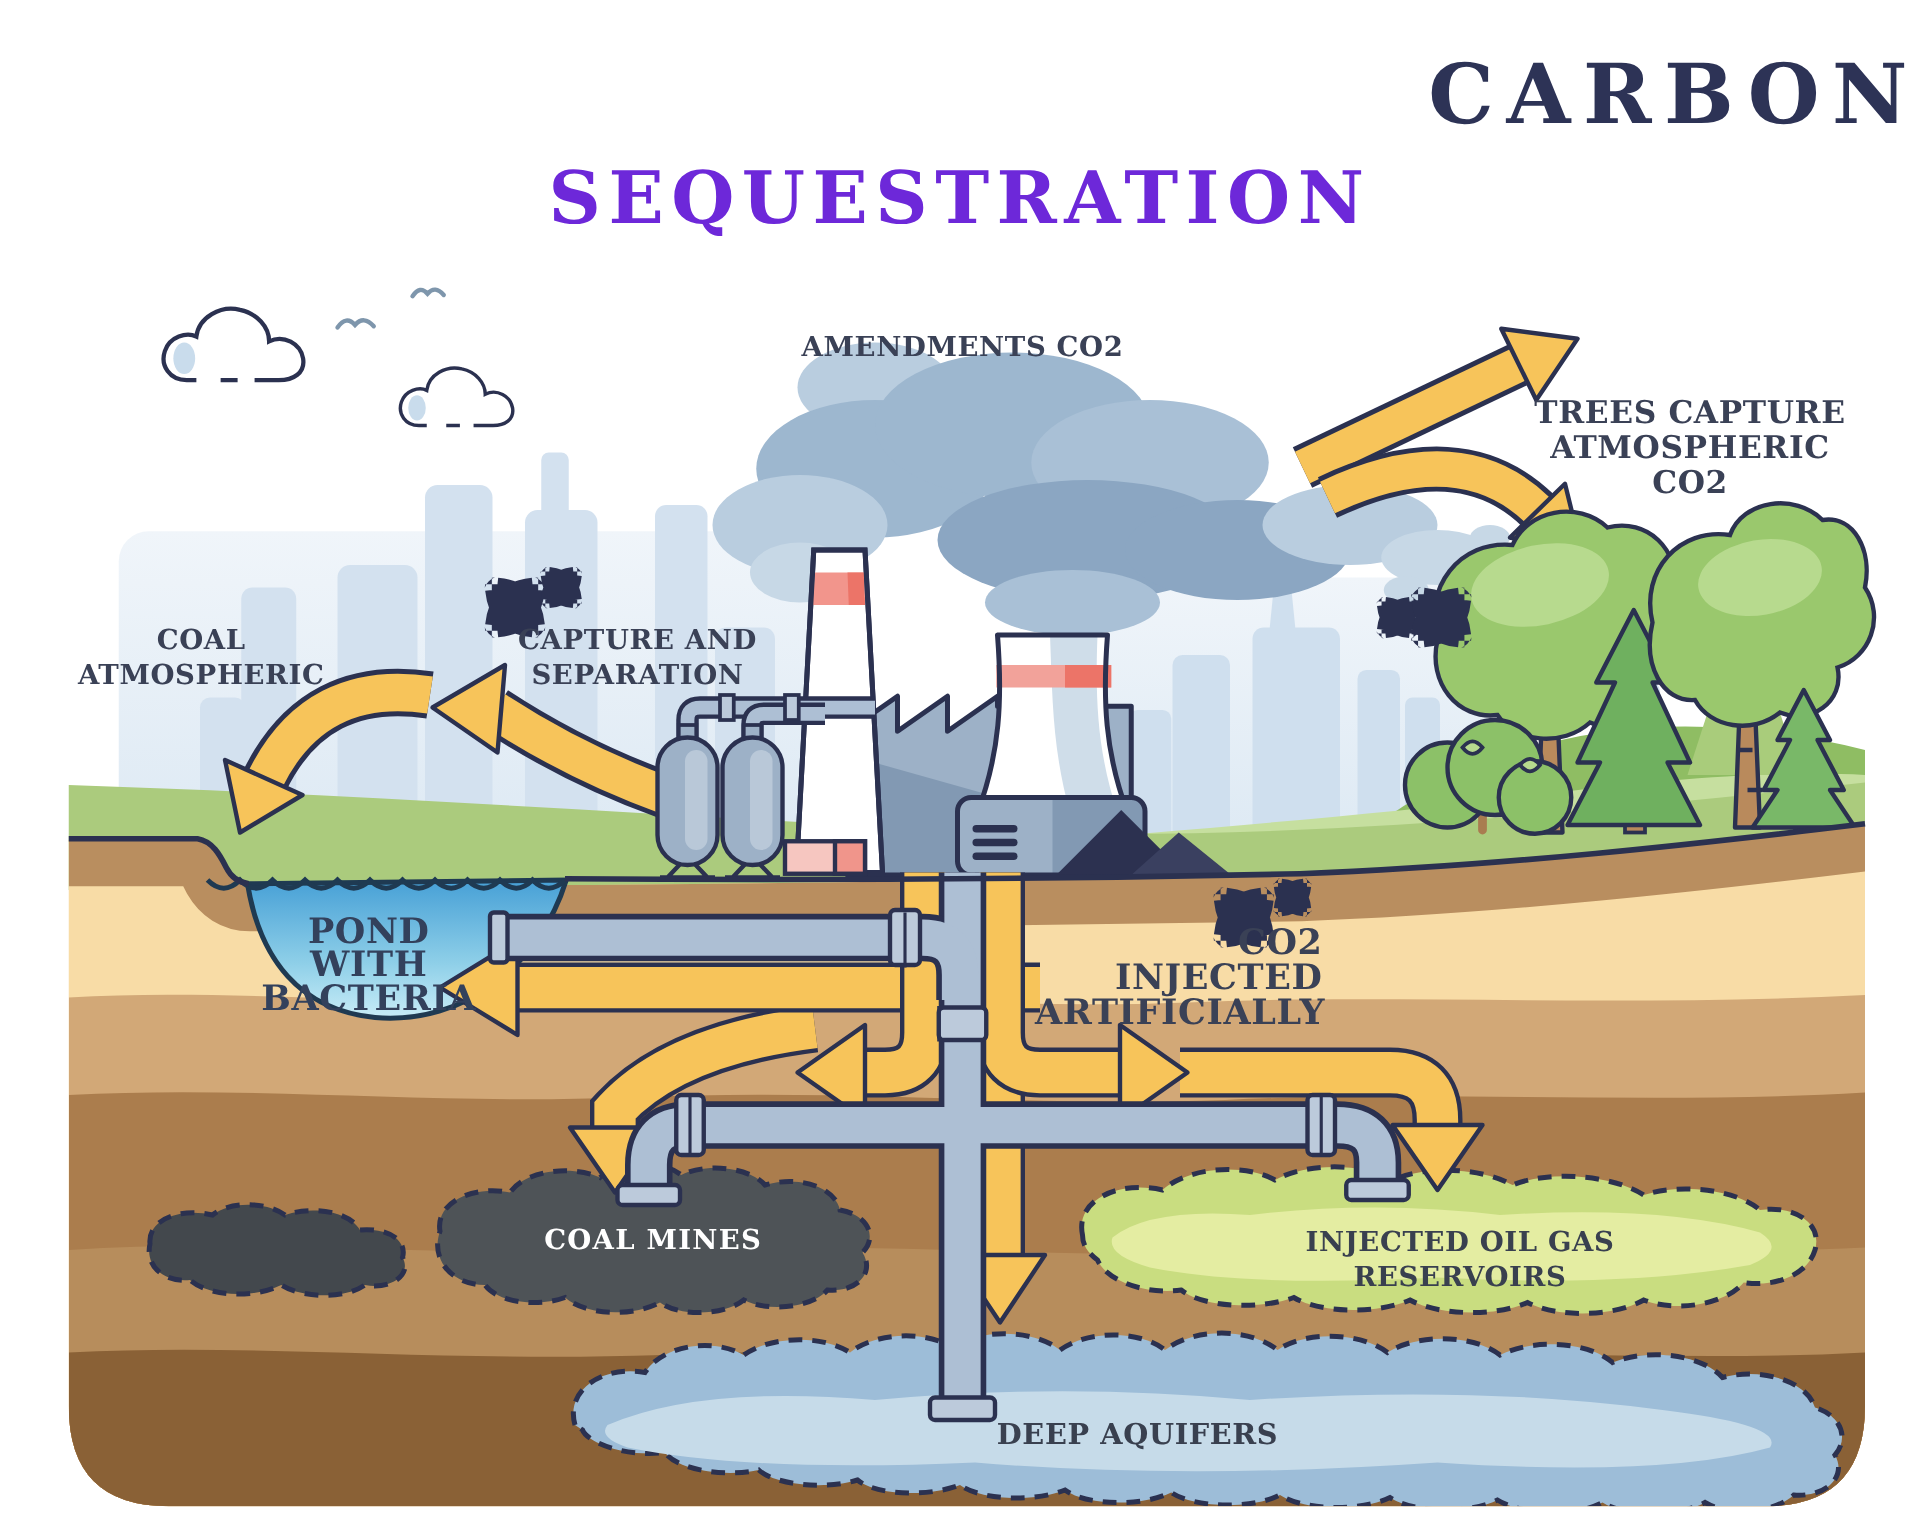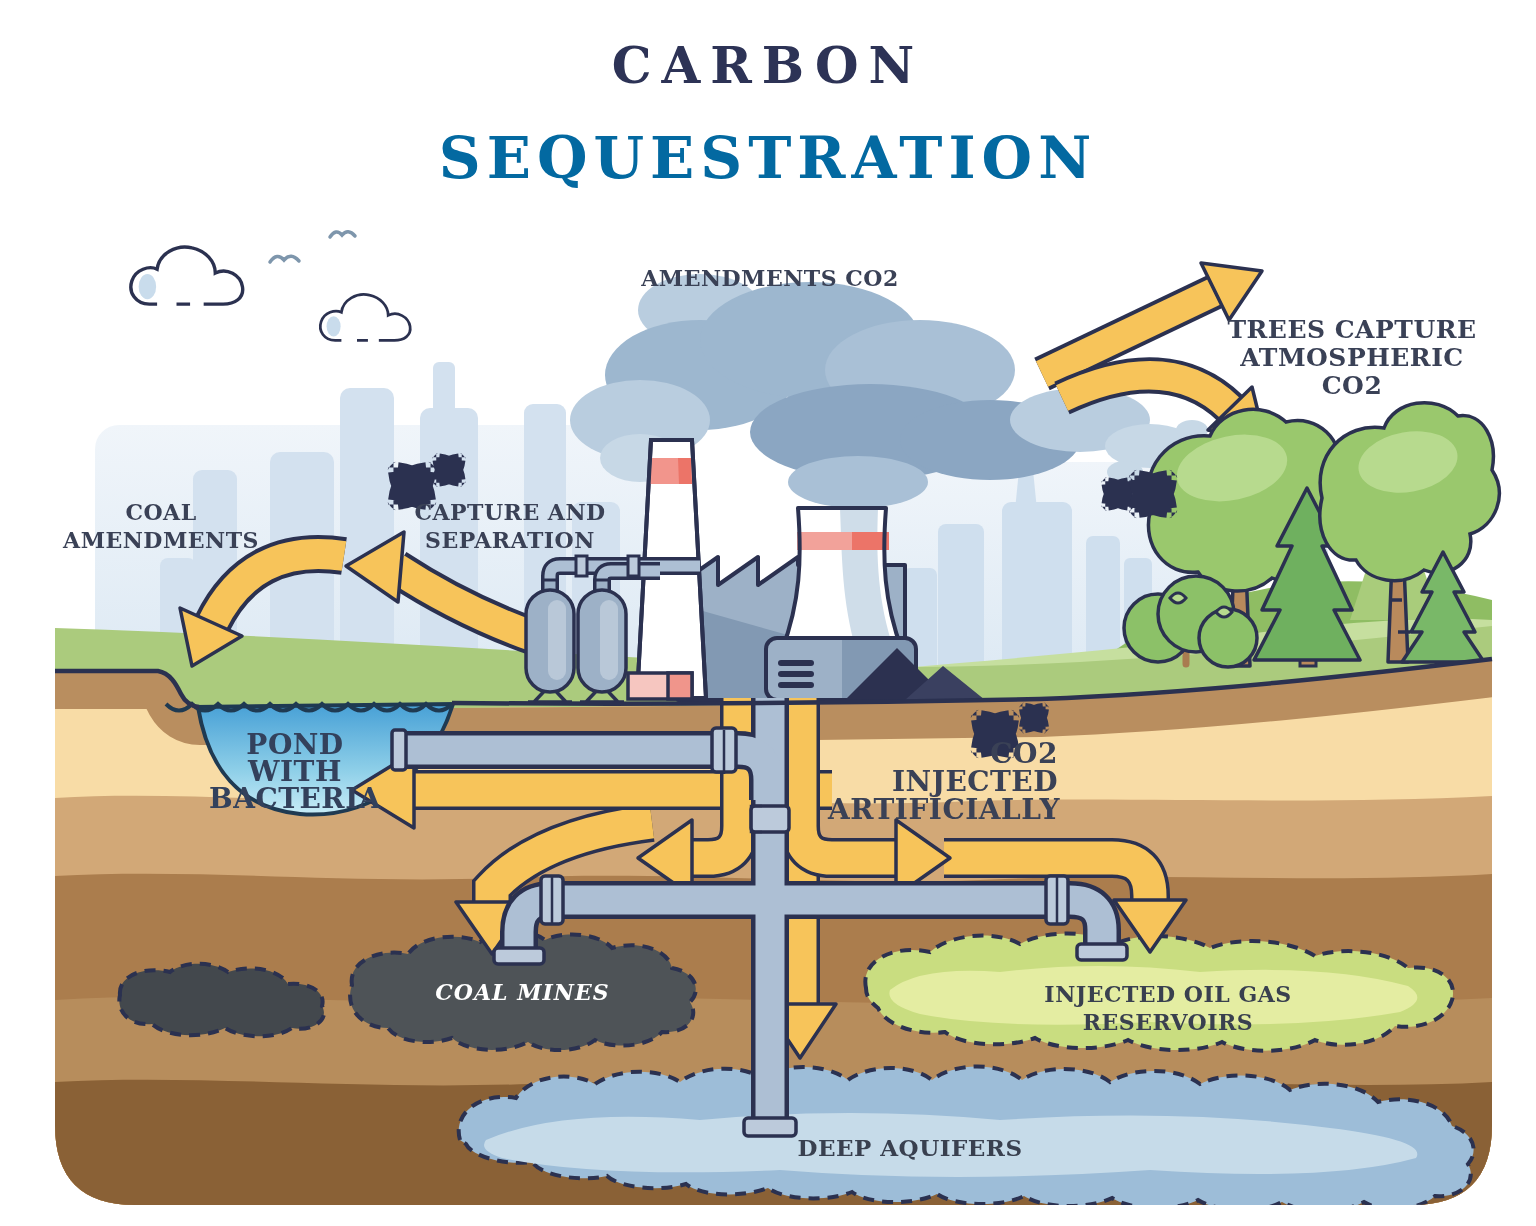--- a/index.html
+++ b/index.html
@@ -1,31 +1,31 @@
 <!DOCTYPE html>
 <html><head>
 <meta charset="utf-8">
 <style>
   html,body { margin:0; padding:0; background:#ffffff; }
   .stage { position:relative; width:1536px; height:1226px; background:#fff; overflow:hidden;
            font-family:"DejaVu Serif", serif; }
   .stage svg { position:absolute; left:0; top:0; }
   .lbl { position:absolute; font-weight:700; color:#3a4156; text-align:center;
          font-family:"DejaVu Serif", serif; letter-spacing:0.5px; line-height:28px; }
-  .title1 { position:absolute; left:0; top:36px; width:1536px; text-align:center;
-            font-size:50px; font-weight:700; letter-spacing:10px; color:#2d3356; }
+  .title1 { position:absolute; left:0; top:36px; width:1536px; text-align:right;
+            font-size:66px; font-weight:700; letter-spacing:10px; color:#2d3356; }
   .title2 { position:absolute; left:0; top:124px; width:1536px; text-align:center;
-            font-size:58px; font-weight:700; letter-spacing:6px; color:#0369a1; }
+            font-size:58px; font-weight:700; letter-spacing:6px; color:#6d28d9; }
   .lbl-dispersed { left:620px; top:264px; width:300px; font-size:22px; }
   .lbl-trees     { left:1212px; top:316px; width:280px; font-size:25px; }
   .lbl-soil      { left:61px;  top:498px; width:200px; font-size:22px; }
   .lbl-capture   { left:410px; top:498px; width:200px; font-size:22px; }
   .lbl-pond      { left:200px; top:731px; width:190px; font-size:28px; line-height:27px; color:#33415c; }
   .lbl-co2       { left:828px; top:740px; width:230px; font-size:28px; text-align:right; }
-  .lbl-coal      { left:430px; top:978px; width:185px; font-size:22px; color:#ffffff; letter-spacing:1px;font-style:italic; }
+  .lbl-coal      { left:430px; top:978px; width:185px; font-size:22px; color:#ffffff; letter-spacing:1px; }
   .lbl-depleted  { left:958px; top:980px; width:420px; font-size:22px; color:#39404f; }
   .lbl-aquifer   { left:790px; top:1134px; width:240px; font-size:23px; color:#39404f; }
 </style>
 </head>
 <body>
 
 <div class="stage">
 
 <svg width="1536" height="1226" viewBox="0 0 1536 1226">
   <defs>
@@ -323,21 +323,21 @@
 
 <div class="lbl lbl-dispersed">AMENDMENTS CO2</div>
 
 <div class="lbl lbl-trees">
   <div>TREES CAPTURE</div>
   <div>ATMOSPHERIC CO2</div>
 </div>
 
 <div class="lbl lbl-soil">
   <div>COAL</div>
-  <div>AMENDMENTS</div>
+  <div>ATMOSPHERIC</div>
 </div>
 
 <div class="lbl lbl-capture">
   <div>CAPTURE AND</div>
   <div>SEPARATION</div>
 </div>
 
 <div class="lbl lbl-pond">
   <div>POND WITH</div>
   <div>BACTERIA</div>

